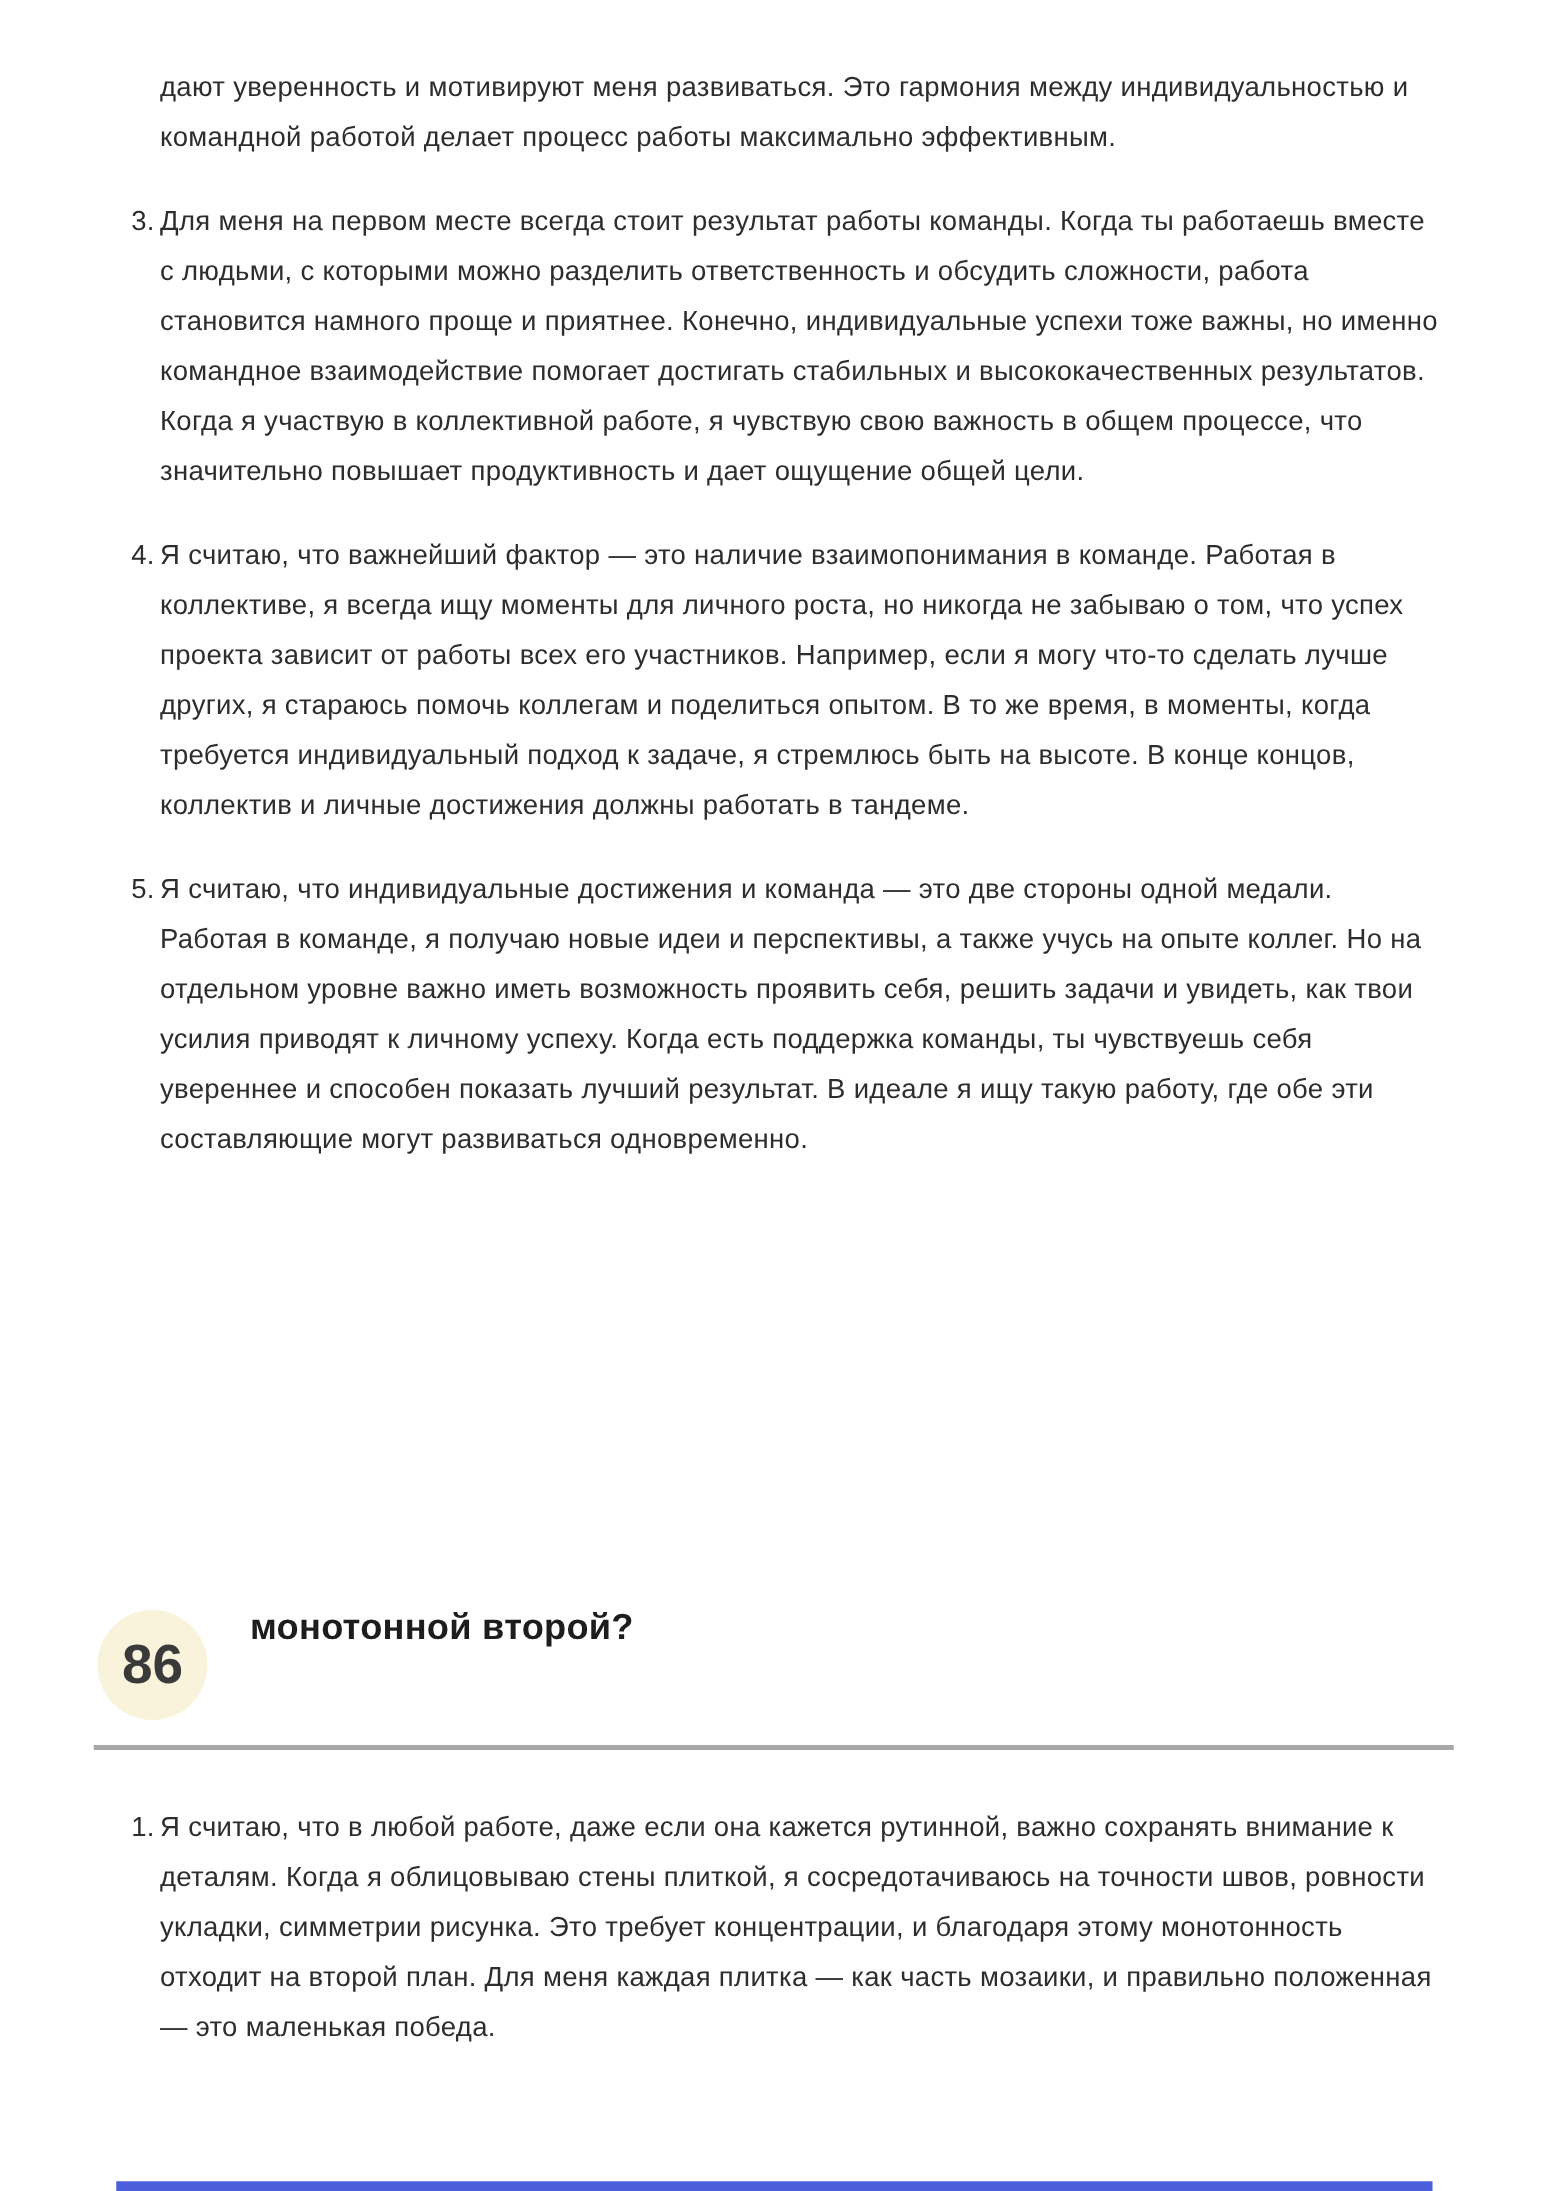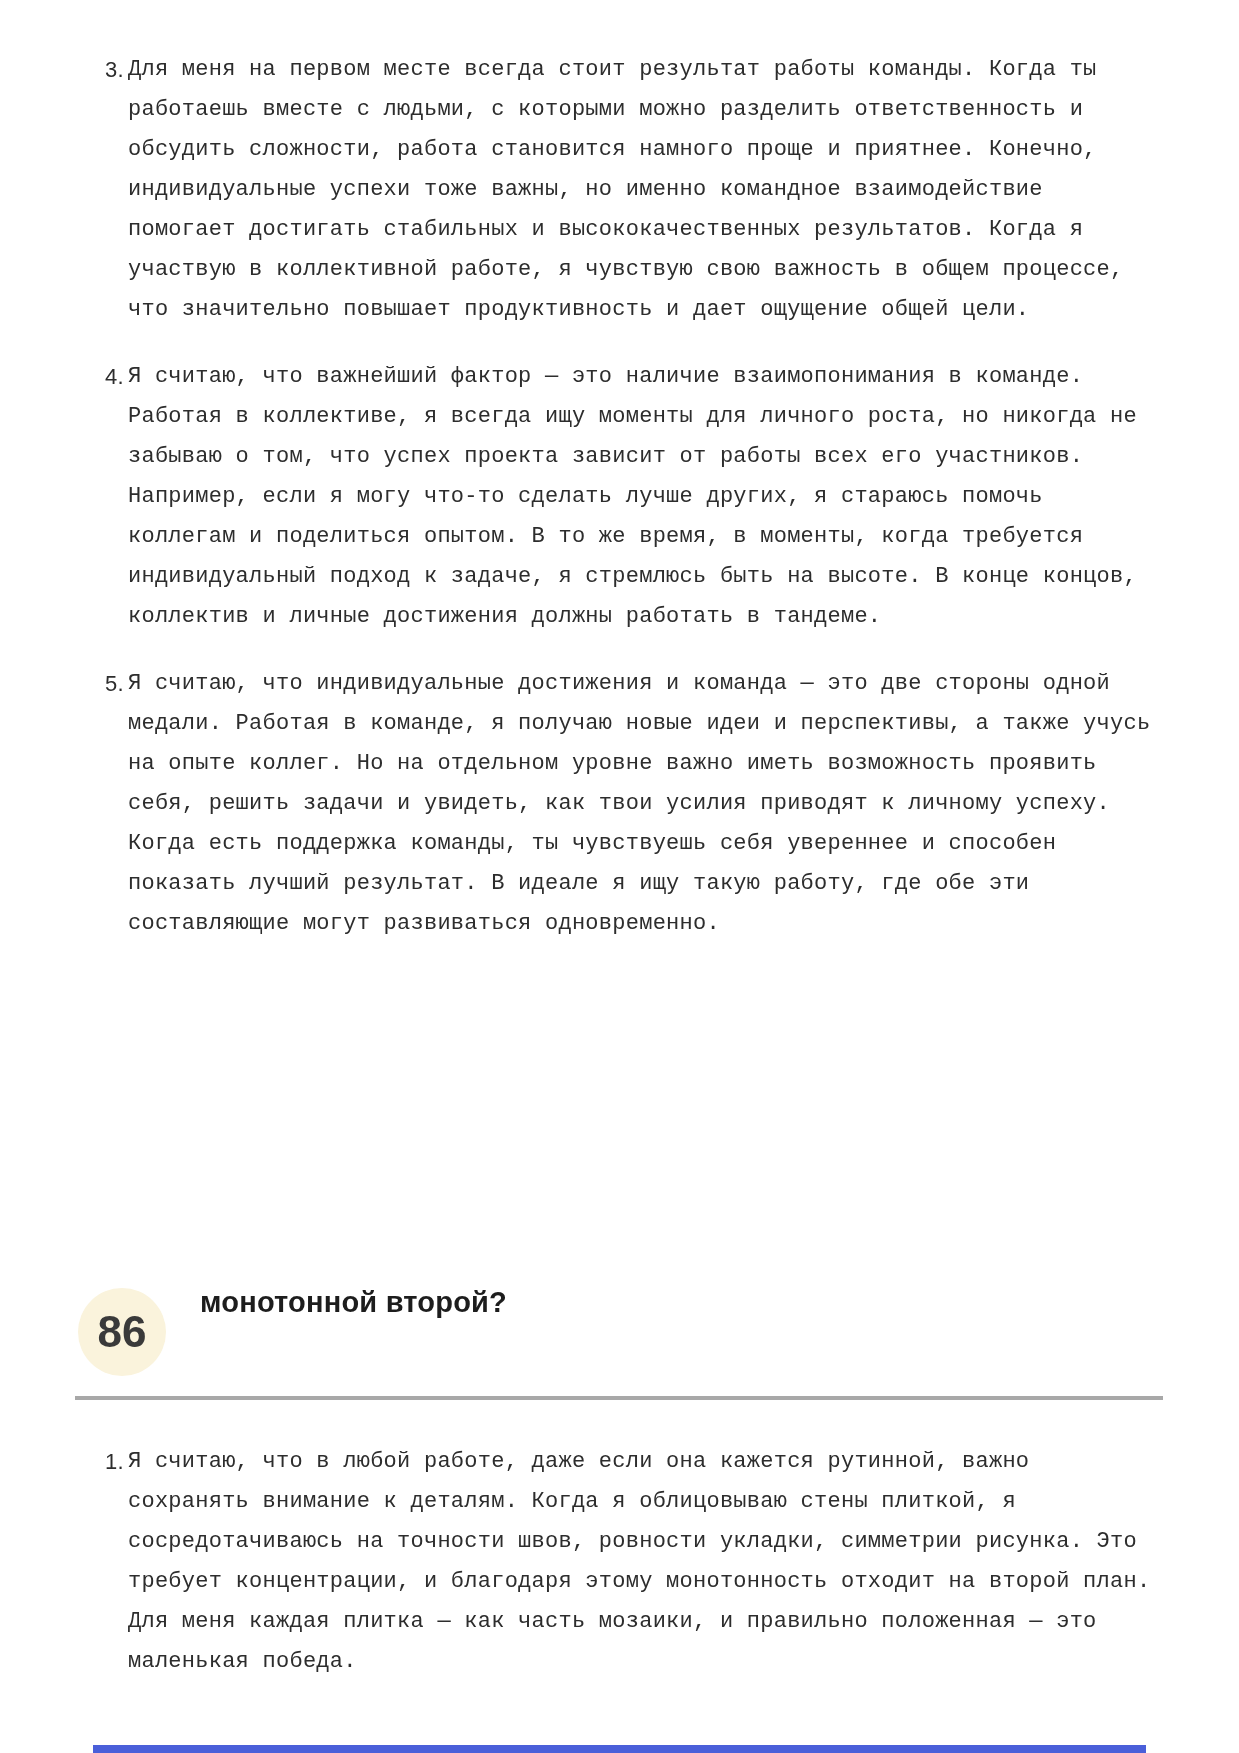--- a/index.html
+++ b/index.html
@@ -32,21 +32,21 @@
     margin: 0 0 27px 23px;
   }
   .answer-item {
     display: flex;
     margin: 0 0 27px 0;
   }
   .answer-num {
     flex: 0 0 23px;
     width: 23px;
   }
-  .answer-text { flex: 1; font-family: Liberation Mono, monospace; }
+  .answer-text { flex: 1; }
 
   
   .q-section {
     position: absolute;
     left: 0; top: 1272px;
     width: 1099px;
   }
   .q-badge {
     position: absolute;
     left: 78px; top: 16px;
@@ -92,20 +92,21 @@
     background: #4a5fd9;
   }
 </style>
 </head>
 <body>
 
 <div class="page">
 
   <div class="flow">
 
+    <p class="para">дают уверенность и мотивируют меня развиваться. Это гармония между индивидуальностью и командной работой делает процесс работы максимально эффективным.</p>
 
     <div class="answer-item">
       <span class="answer-num">3.</span>
       <span class="answer-text">Для меня на первом месте всегда стоит результат работы команды. Когда ты работаешь вместе с людьми, с которыми можно разделить ответственность и обсудить сложности, работа становится намного проще и приятнее. Конечно, индивидуальные успехи тоже важны, но именно командное взаимодействие помогает достигать стабильных и высококачественных результатов. Когда я участвую в коллективной работе, я чувствую свою важность в общем процессе, что значительно повышает продуктивность и дает ощущение общей цели.</span>
     </div>
 
     <div class="answer-item">
       <span class="answer-num">4.</span>
       <span class="answer-text">Я считаю, что важнейший фактор — это наличие взаимопонимания в команде. Работая в коллективе, я всегда ищу моменты для личного роста, но никогда не забываю о том, что успех проекта зависит от работы всех его участников. Например, если я могу что-то сделать лучше других, я стараюсь помочь коллегам и поделиться опытом. В то же время, в моменты, когда требуется индивидуальный подход к задаче, я стремлюсь быть на высоте. В конце концов, коллектив и личные достижения должны работать в тандеме.</span>
     </div>

